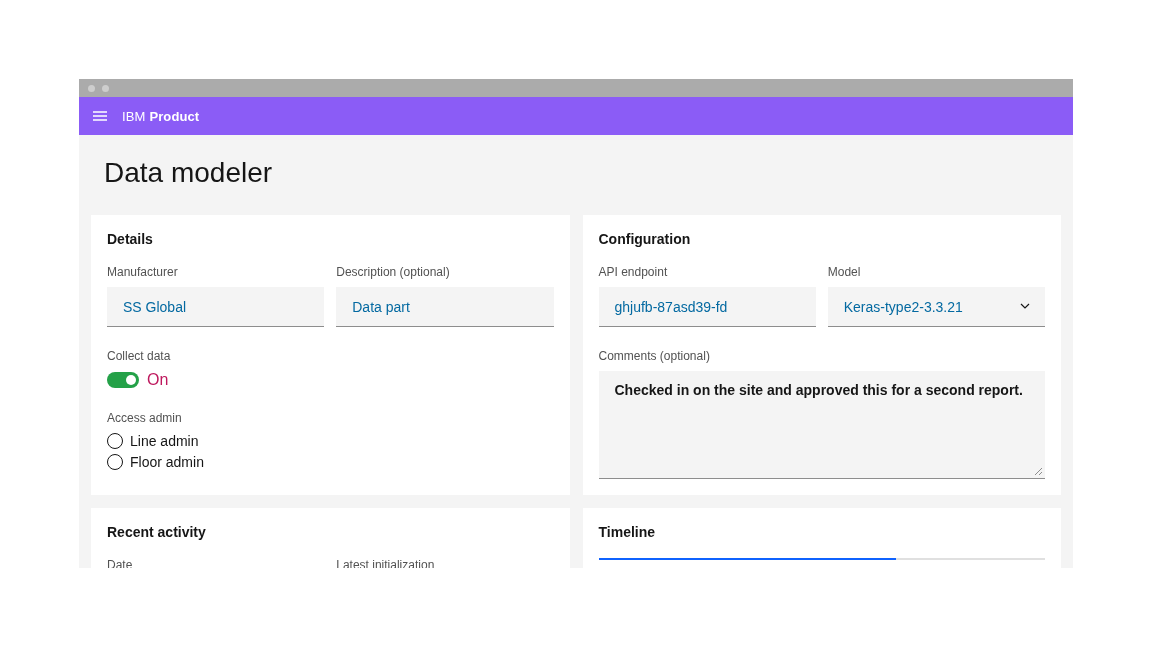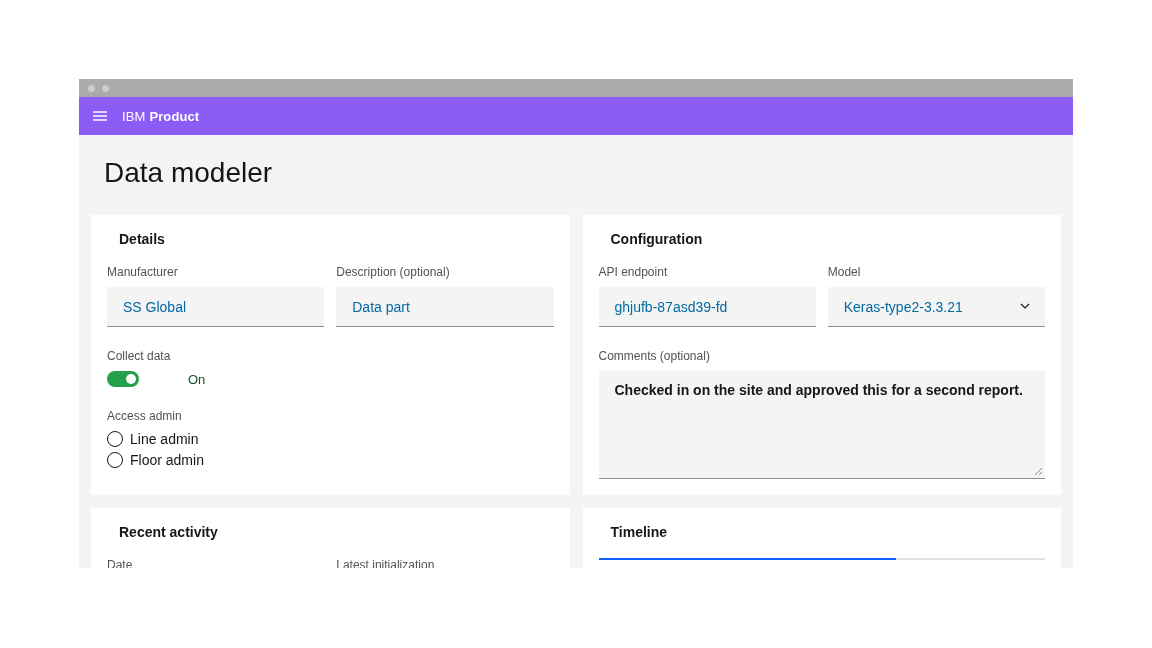--- a/index.html
+++ b/index.html
@@ -19,39 +19,39 @@
   .brand { font-size:13px; letter-spacing:0.1px; }
   .brand .b-name { font-weight:400; }
   .brand .b-prod { font-weight:700; margin-left:4px; }
 
   .content { padding:0 12px; height:433px; overflow:hidden; }
 
   .page-title { font-size:28px; font-weight:400; margin:0; padding:22px 0 26px 13px; }
 
   .cards { display:grid; grid-template-columns:1fr 1fr; gap:13px; }
   .card { background:#ffffff; padding:16px; }
-  .card-heading { font-size:14px; font-weight:700; margin:0 0 18px 12px; }
+  .card-heading { font-size:14px; font-weight:700; margin:0 0 18px 0; }
 
   .field-row { display:flex; gap:12px; }
   .field { flex:1; min-width:0; }
   .field-label { font-size:12px; color:#525252; margin-bottom:8px; display:block; }
   .text-input { width:100%; height:40px; background:#f4f4f4; border:none;
     border-bottom:1px solid #8d8d8d; padding:0 16px; font-size:14px; color:#0369a1;
     font-family:"Liberation Sans", sans-serif; outline:none; }
 
   .dropdown { position:relative; }
   .dropdown .chevron { position:absolute; right:14px; top:13px; pointer-events:none; }
 
   .section { margin-top:22px; }
   .toggle-row { display:flex; align-items:center; gap:8px; }
   .toggle { width:32px; height:16px; border-radius:8px; background:#24a148;
     position:relative; cursor:pointer; flex:0 0 auto; }
   .toggle-knob { position:absolute; right:3px; top:3px; width:10px; height:10px;
     border-radius:50%; background:#ffffff; }
-  .toggle-state { font-size:13px; color:#14532d;margin-left:41px; }
+  .toggle-state { font-size:16px; color:#be185d; }
 
   .radio-row { display:flex; align-items:center; gap:7px; margin-top:5px; }
   .radio { width:16px; height:16px; border-radius:50%; border:1px solid #161616;
     background:#fff; flex:0 0 auto; cursor:pointer; }
   .radio-label { font-size:14px; color:#161616; }
 
   .textarea-wrap { position:relative; }
   .textarea { width:100%; height:108px; background:#f4f4f4; border:none;
     border-bottom:1px solid #8d8d8d; padding:11px 16px; font-size:14px; color:#161616;
     font-family:"Liberation Sans", sans-serif; resize:none; outline:none; display:block;font-weight:bold; }

